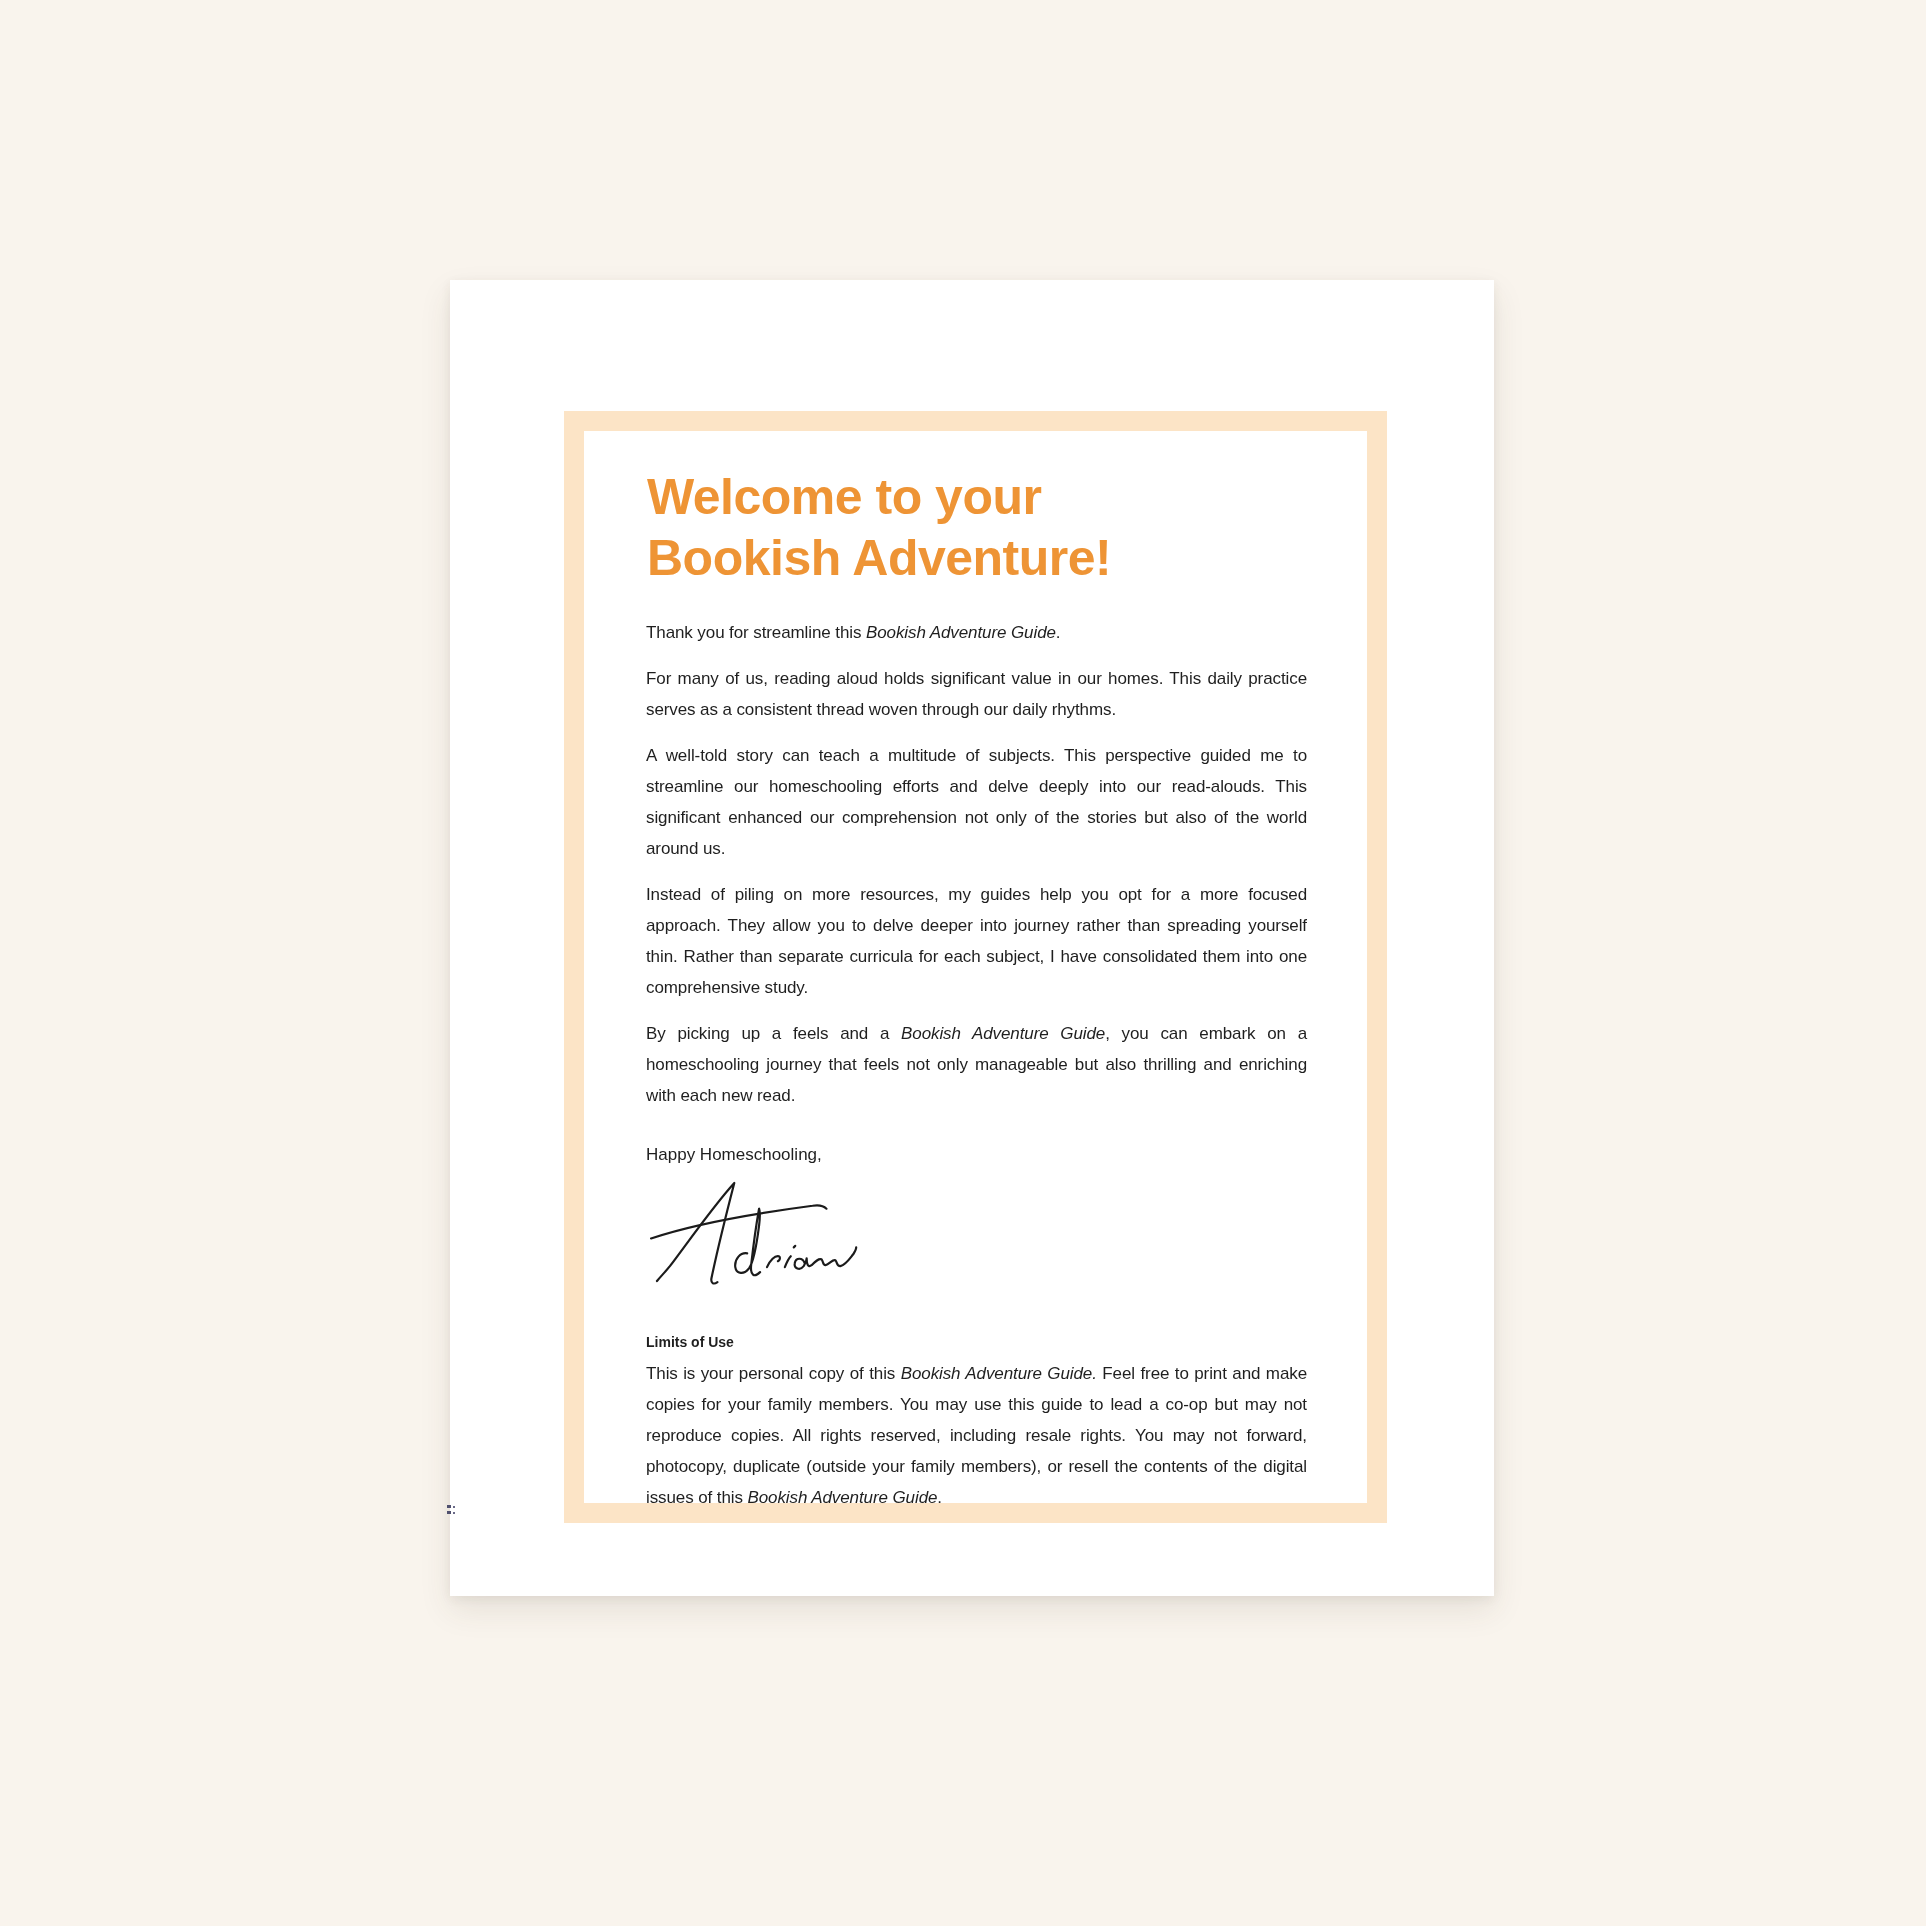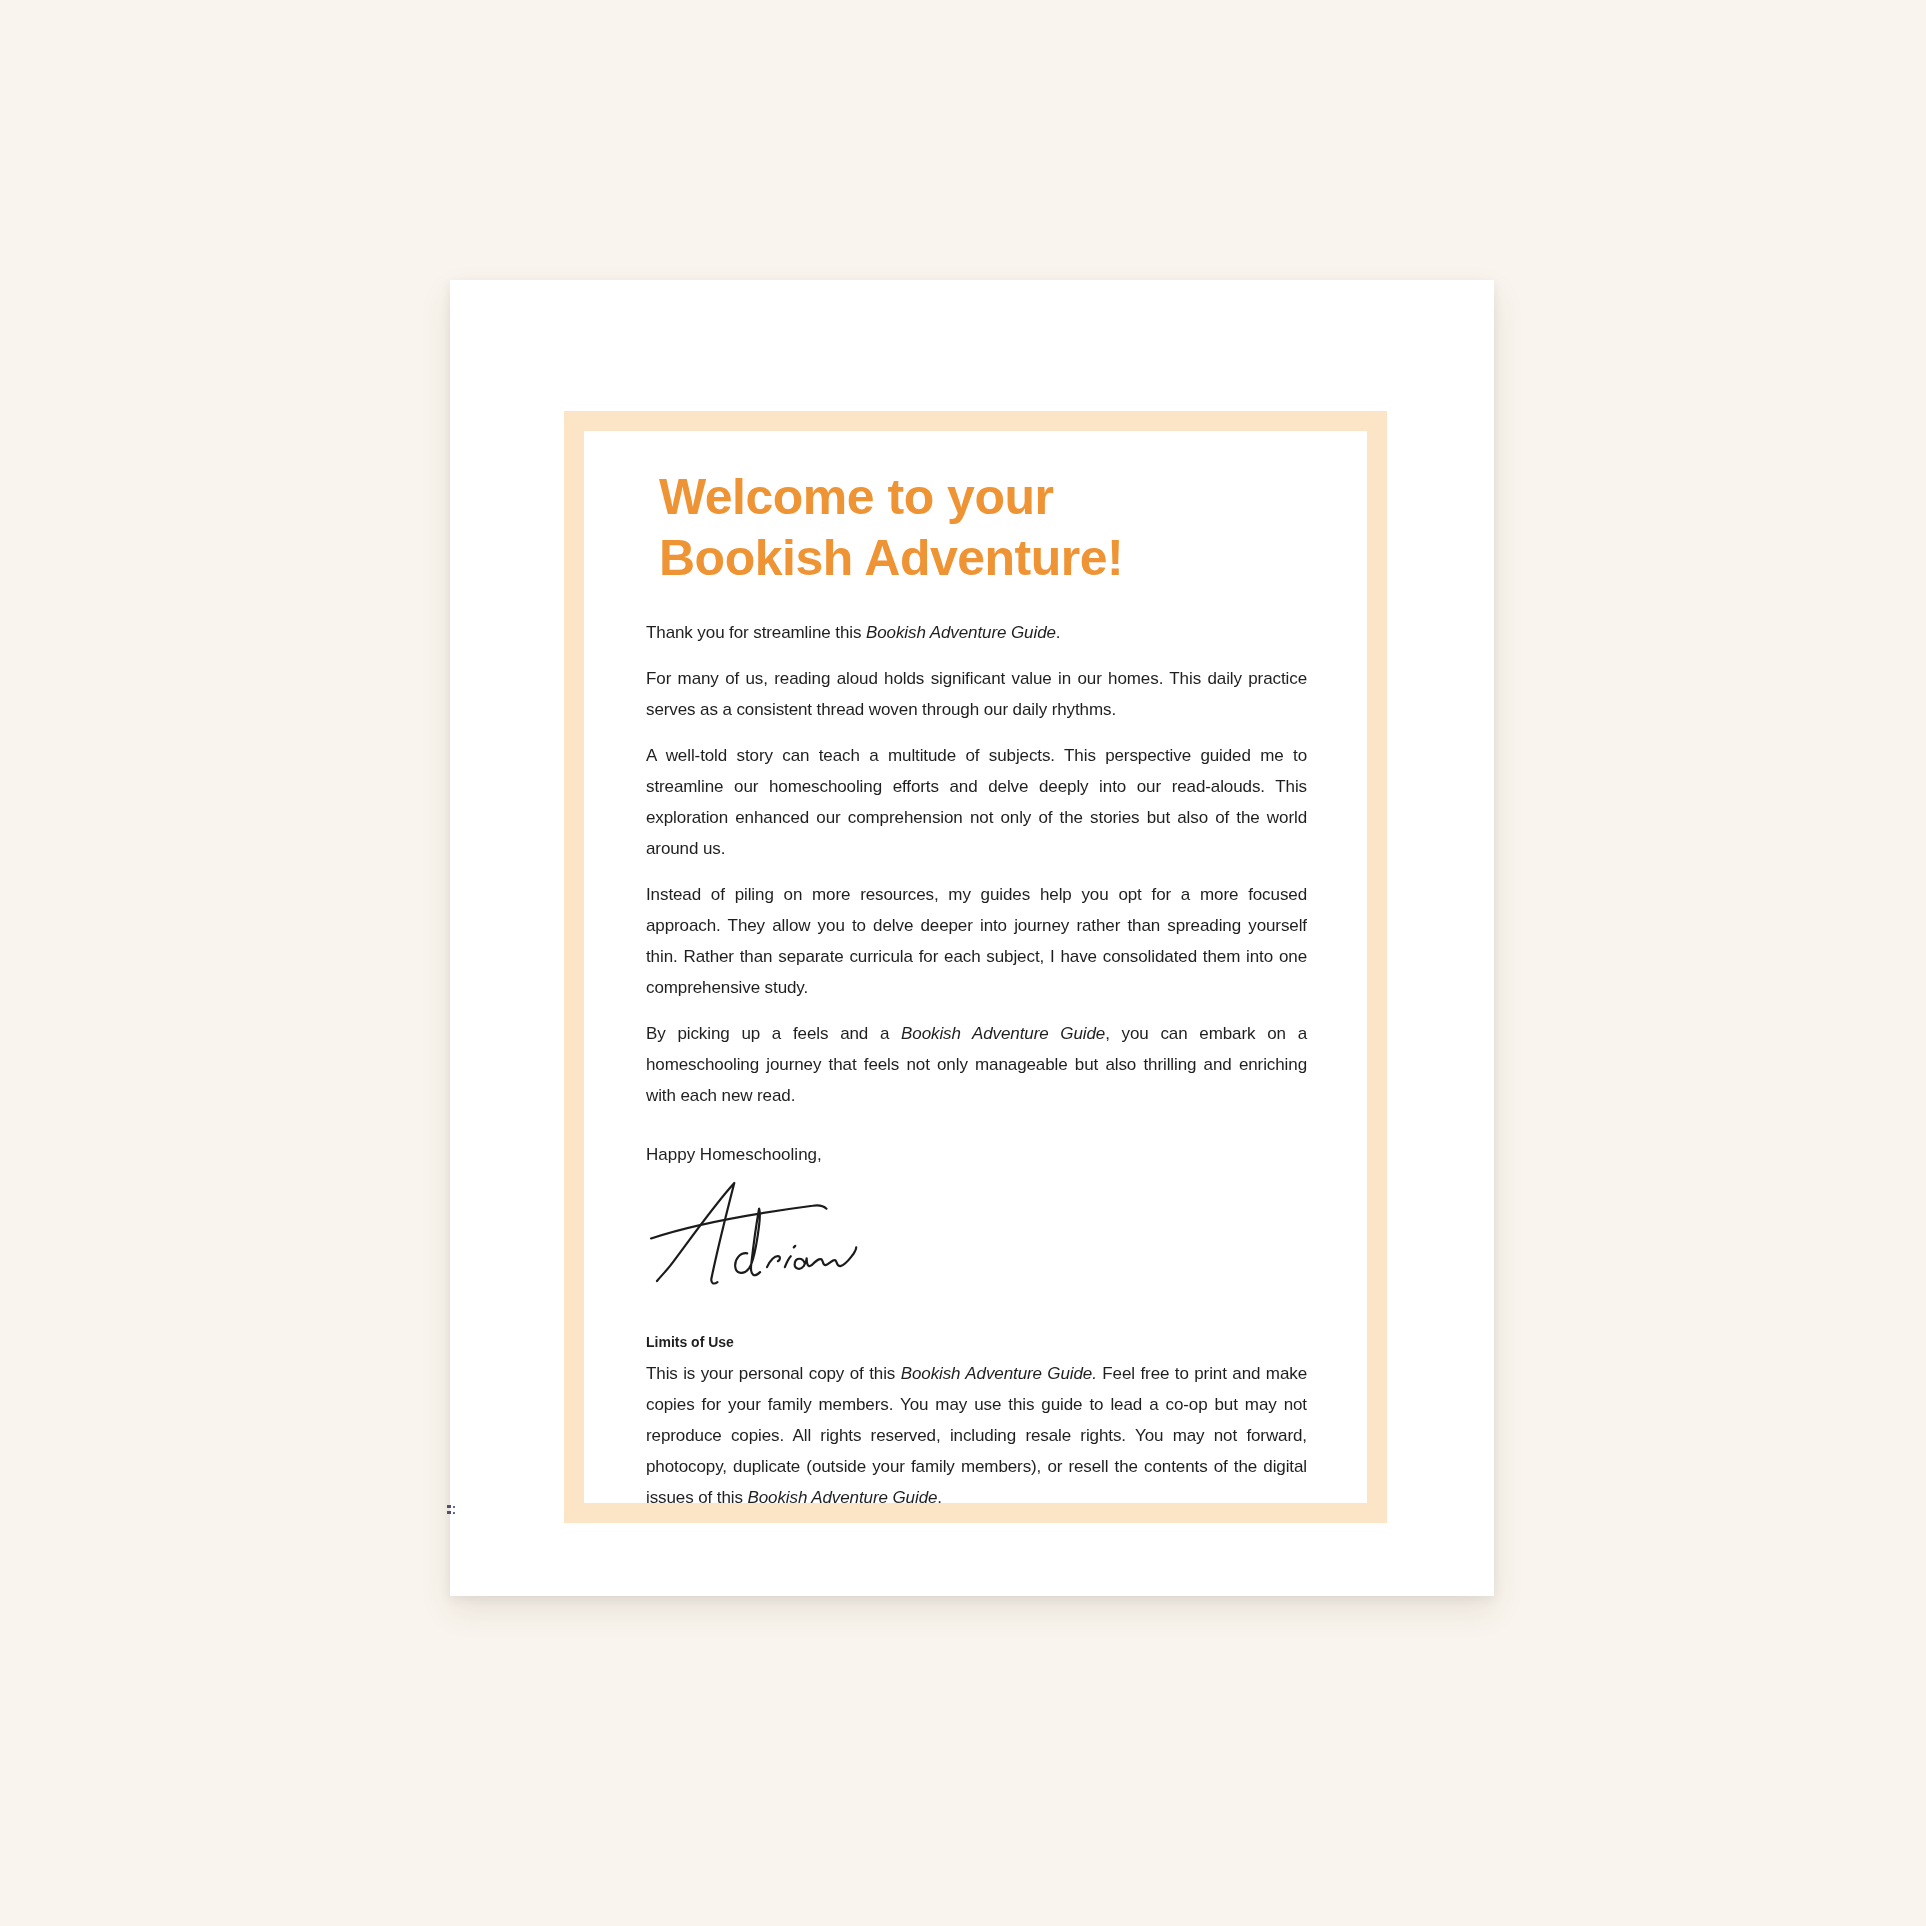--- a/index.html
+++ b/index.html
@@ -38,21 +38,21 @@
     left:62px; top:0;
     width:661px;
     padding-top:36px;
   }
   .page-title{
     font-size:50px;
     line-height:61px;
     font-weight:700;
     letter-spacing:-0.5px;
     color:var(--accent);
-    margin-left:13px;
+    margin-left:1px;
     margin-bottom:28px;
   }
   .page-title span{display:block;}
   .body-para{
     font-size:17px;
     line-height:31px;
     letter-spacing:-0.1px;
     text-align:justify;
     margin-bottom:15px;
     color:var(--ink);
@@ -109,21 +109,21 @@
     <div class="letter-content">
 
       <h1 class="page-title">
         <span>Welcome to your</span>
         <span>Bookish Adventure!</span>
       </h1>
 
       <div>
           <p class="body-para"><span>Thank you for streamline this </span><span class="it">Bookish Adventure Guide</span><span>.</span></p>
           <p class="body-para"><span>For many of us, reading aloud holds significant value in our homes. This daily practice serves as a consistent thread woven through our daily rhythms.</span></p>
-          <p class="body-para"><span>A well-told story can teach a multitude of subjects. This perspective guided me to streamline our homeschooling efforts and delve deeply into our read-alouds. This exploration enhanced our comprehension not only of the stories but also of the world around us.</span></p>
+          <p class="body-para"><span>A well-told story can teach a multitude of subjects. This perspective guided me to streamline our homeschooling efforts and delve deeply into our read-alouds. This significant enhanced our comprehension not only of the stories but also of the world around us.</span></p>
           <p class="body-para"><span>Instead of piling on more resources, my guides help you opt for a more focused approach. They allow you to delve deeper into journey rather than spreading yourself thin. Rather than separate curricula for each subject, I have consolidated them into one comprehensive study.</span></p>
           <p class="body-para"><span>By picking up a feels and a </span><span class="it">Bookish Adventure Guide</span><span>, you can embark on a homeschooling journey that feels not only manageable but also thrilling and enriching with each new read.</span></p>
         </div>
 
       <p class="closing-line">Happy Homeschooling,</p>
 
       <svg class="signature" viewBox="0 0 240 112" role="img" aria-label="Adrianne">
         <path d="M3,63 C45,49 105,38 166,30 C172,29 177,30 180,33"></path>
         <path d="M9,106 C13,101 18,96 22,91 C38,70 66,30 87,7 C79,38 70,74 64,103 C63,108 66,110 70,107"></path>
         <path d="M100,78 C93,77 87,84 88,92 C89,99 97,100 102,93 C106,87 110,66 112,50 C113,42 113,36 112,33 C110,44 106,72 104,90 C103,100 107,103 113,97"></path>

